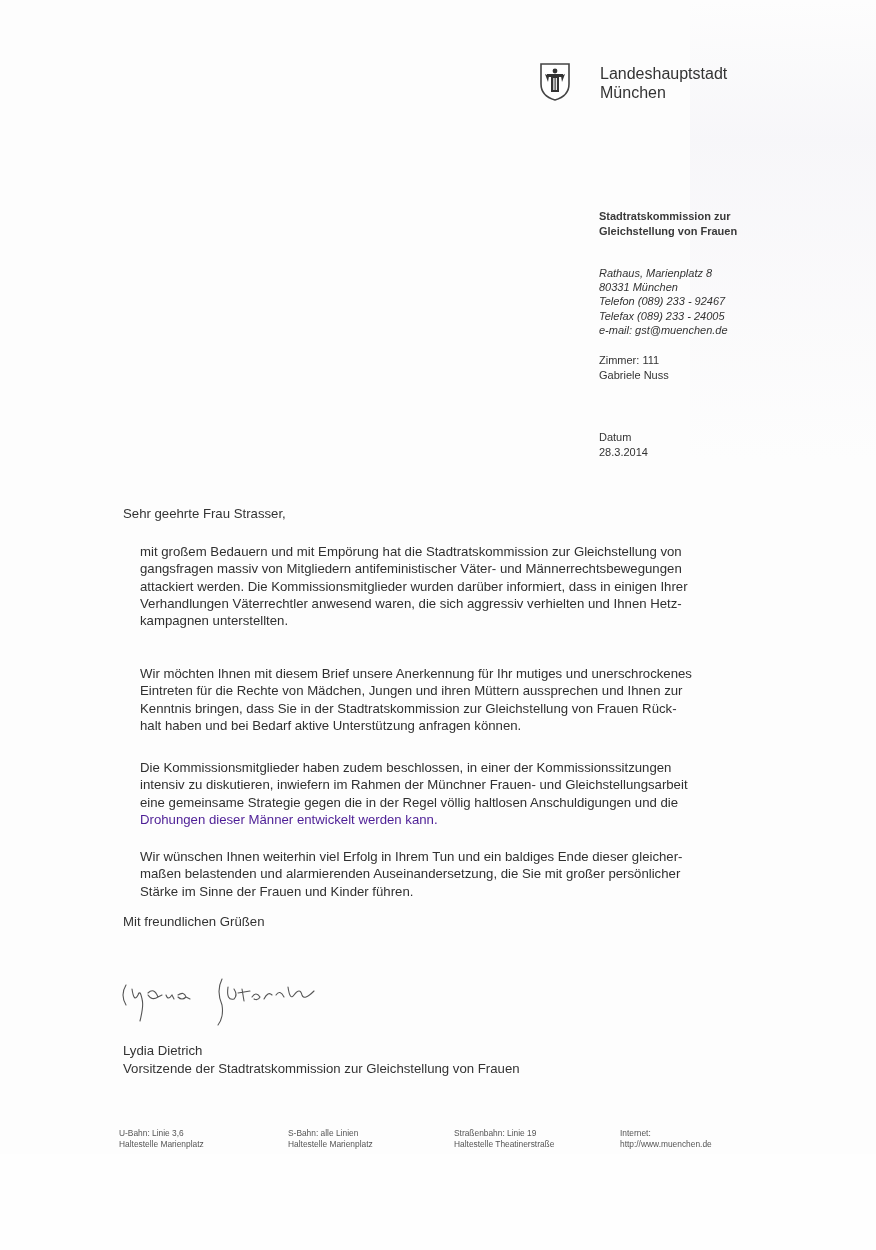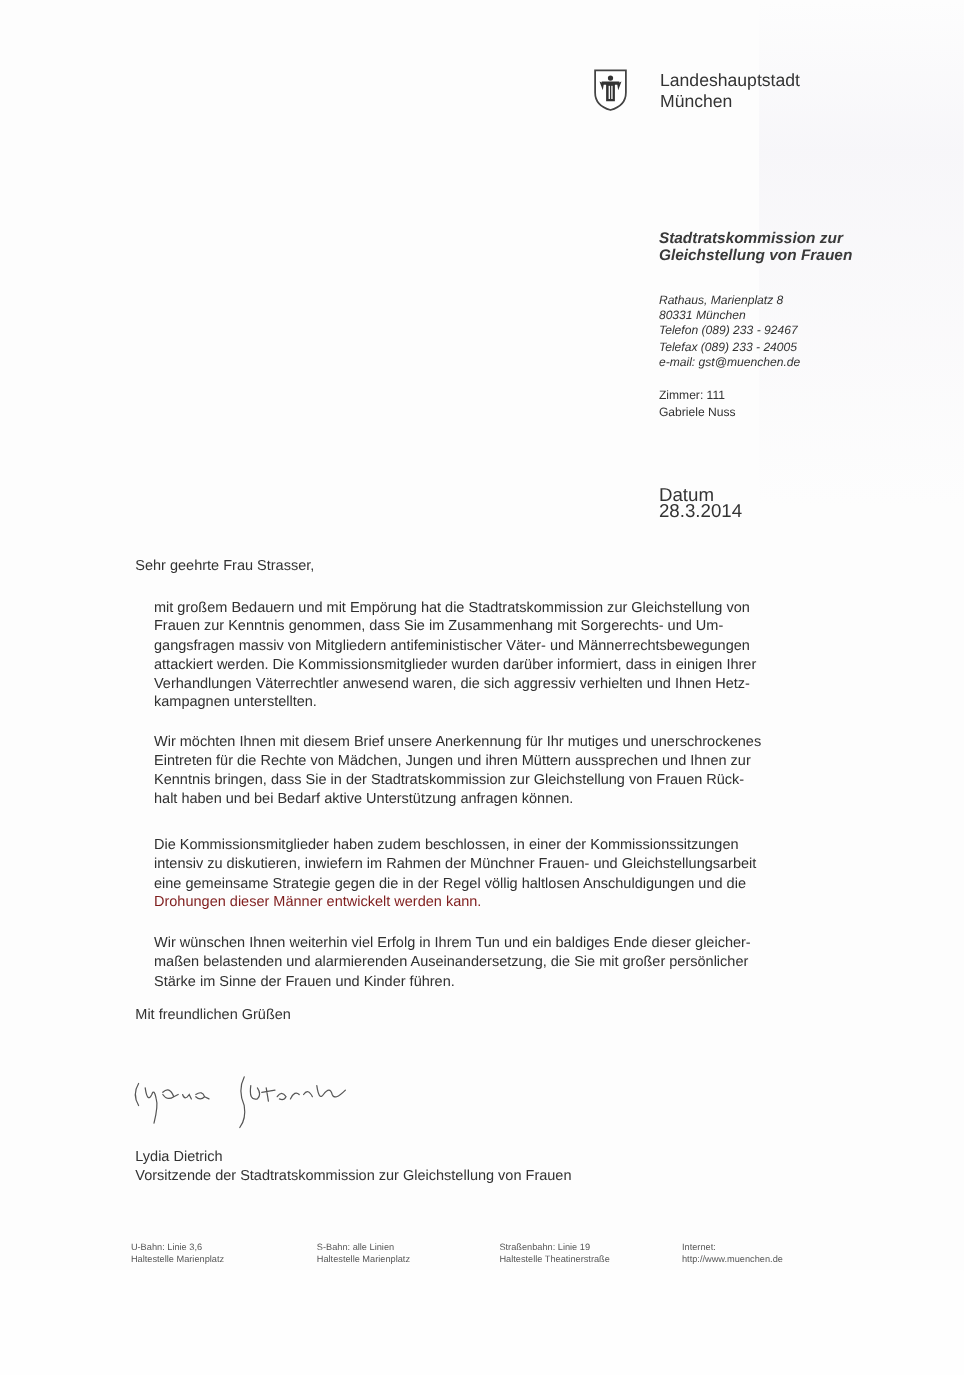--- a/index.html
+++ b/index.html
@@ -11,32 +11,32 @@
     position: relative;
     overflow: hidden;
   }
   .page { position: absolute; left: 0; top: 0; width: 876px; height: 1154px; background: #fdfdfd; }
   .scan-noise {
     position: absolute; left: 690px; top: 0; width: 186px; height: 460px;
     background: linear-gradient(180deg, rgba(240,238,244,0.0) 0%, rgba(236,234,242,0.35) 30%, rgba(240,238,244,0.2) 70%, rgba(255,255,255,0) 100%);
   }
   .logo { position: absolute; left: 539px; top: 62px; width: 32px; height: 40px; }
   .city-name { position: absolute; left: 600px; top: 64px; font-size: 16px; line-height: 19px; color: #333; }
-  .dept { position: absolute; left: 599px; top: 209px; font-size: 14px; line-height: 15px; font-weight: bold; color: #3a3a3a; font-style: italic; }
+  .dept { position: absolute; left: 599px; top: 209px; font-size: 11px; line-height: 15px; font-weight: bold; color: #3a3a3a; }
   .contact { position: absolute; left: 599px; top: 266px; font-size: 11px; line-height: 14.2px; color: #333; font-style: italic; }
   .room { position: absolute; left: 599px; top: 353px; font-size: 11px; line-height: 15px; color: #333; }
-  .date { position: absolute; left: 599px; top: 442px; font-size: 17px; line-height: 15px; color: #333; }
+  .date { position: absolute; left: 599px; top: 430px; font-size: 11px; line-height: 15px; color: #333; }
   .line { display: block; white-space: nowrap; }
   .salutation { position: absolute; left: 123px; top: 506px; font-size: 13.2px; color: #333; }
   .para { position: absolute; left: 140px; font-size: 13.2px; line-height: 17.3px; color: #303030; }
   .p1 { top: 543px; }
   .p2 { top: 665px; }
   .p3 { top: 759px; }
   .p4 { top: 848px; }
-  .p3 .faded { color: #7f1d1d; }
+  .p3 .faded { color: #4c1d95; }
   .closing { position: absolute; left: 123px; top: 914px; font-size: 13.2px; color: #333; }
   .signature { position: absolute; left: 118px; top: 965px; width: 240px; height: 70px; }
   .signer { position: absolute; left: 123px; top: 1042px; font-size: 13.2px; line-height: 18px; color: #333; }
   .footer-col { position: absolute; top: 1128px; font-size: 8.4px; line-height: 11px; color: #555; }
   .f1 { left: 119px; } .f2 { left: 288px; } .f3 { left: 454px; } .f4 { left: 620px; }
 </style>
 </head>
 <body>
 
 <div class="page">
@@ -74,21 +74,20 @@
   </div>
   <div class="date">
     <span class="line">Datum</span>
     <span class="line">28.3.2014</span>
   </div>
 
   <div class="salutation">Sehr geehrte Frau Strasser,</div>
 
   <div class="para p1">
     <span class="line">mit großem Bedauern und mit Empörung hat die Stadtratskommission zur Gleichstellung von</span>
-    <span class="line">Frauen zur Kenntnis genommen, dass Sie im Zusammenhang mit Sorgerechts- und Um-</span>
     <span class="line">gangsfragen massiv von Mitgliedern antifeministischer Väter- und Männerrechtsbewegungen</span>
     <span class="line">attackiert werden. Die Kommissionsmitglieder wurden darüber informiert, dass in einigen Ihrer</span>
     <span class="line">Verhandlungen Väterrechtler anwesend waren, die sich aggressiv verhielten und Ihnen Hetz-</span>
     <span class="line">kampagnen unterstellten.</span>
   </div>
 
   <div class="para p2">
     <span class="line">Wir möchten Ihnen mit diesem Brief unsere Anerkennung für Ihr mutiges und unerschrockenes</span>
     <span class="line">Eintreten für die Rechte von Mädchen, Jungen und ihren Müttern aussprechen und Ihnen zur</span>
     <span class="line">Kenntnis bringen, dass Sie in der Stadtratskommission zur Gleichstellung von Frauen Rück-</span>

